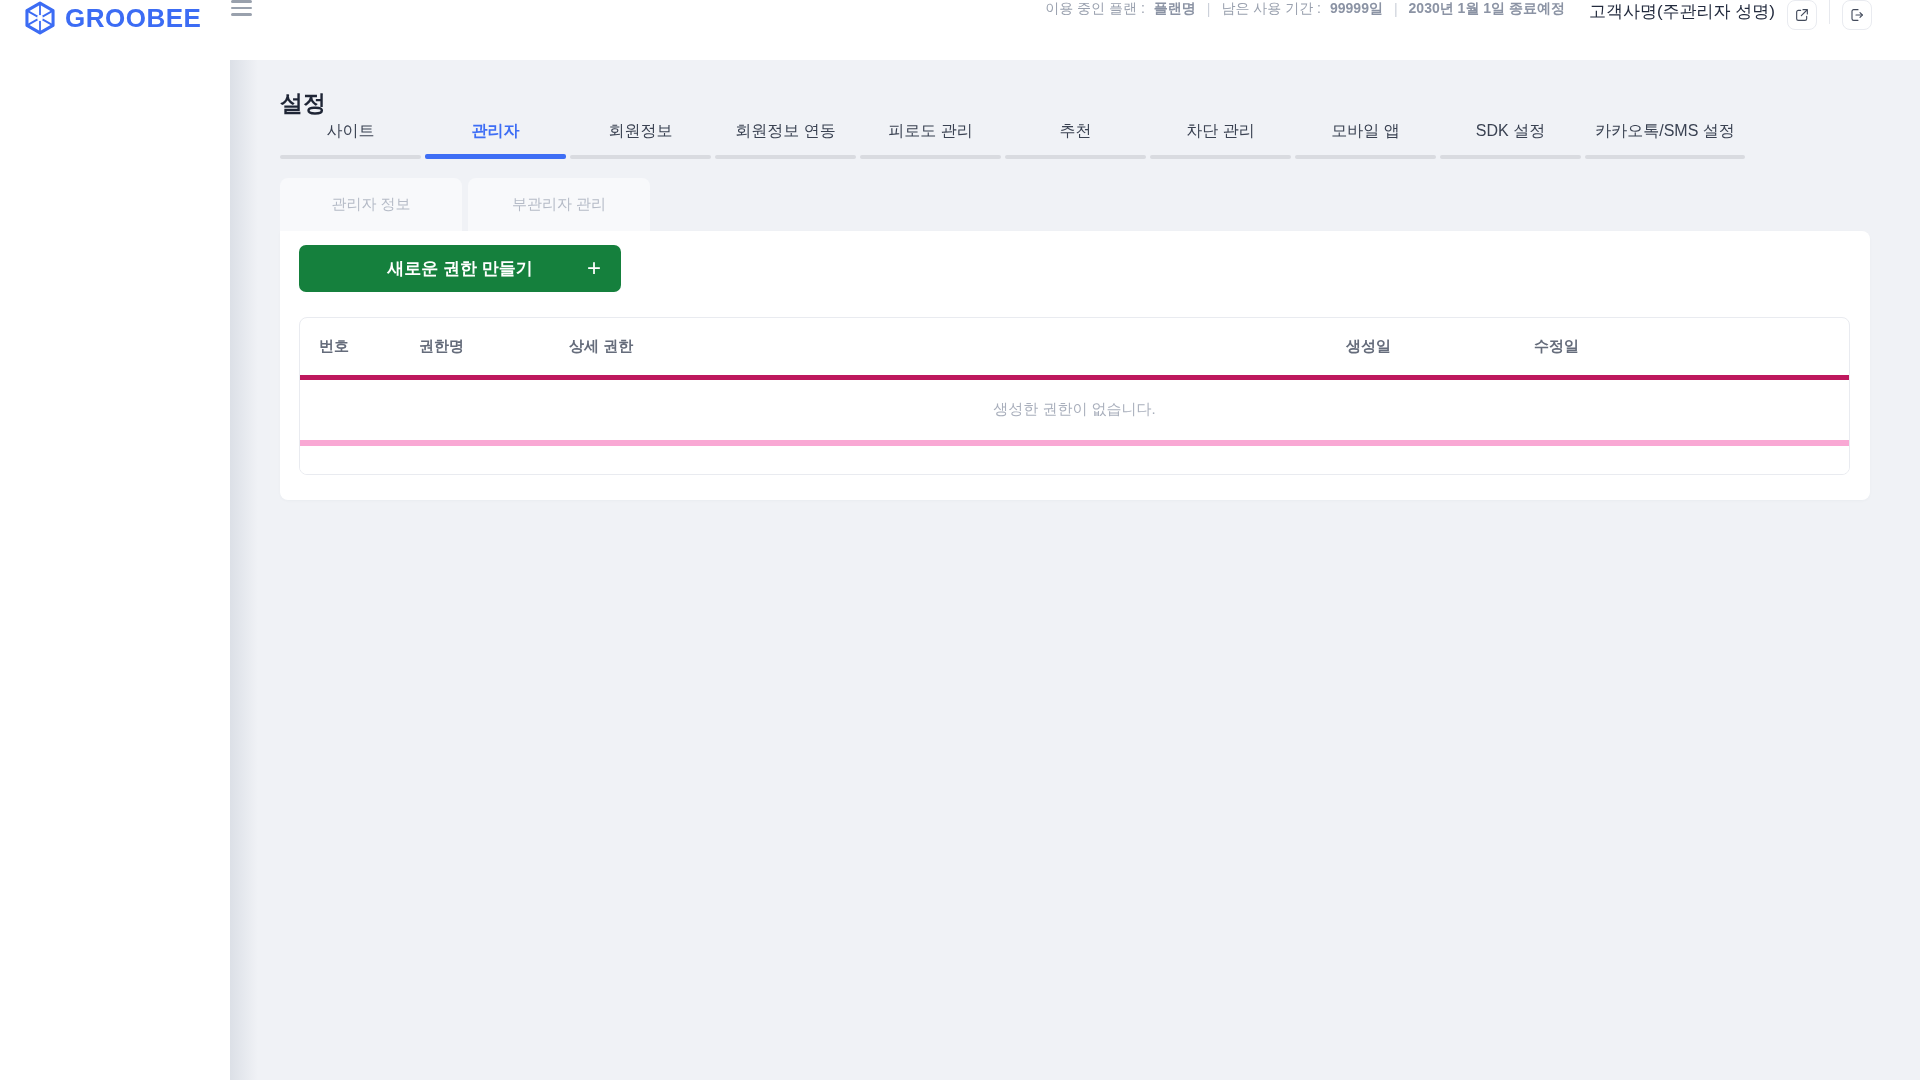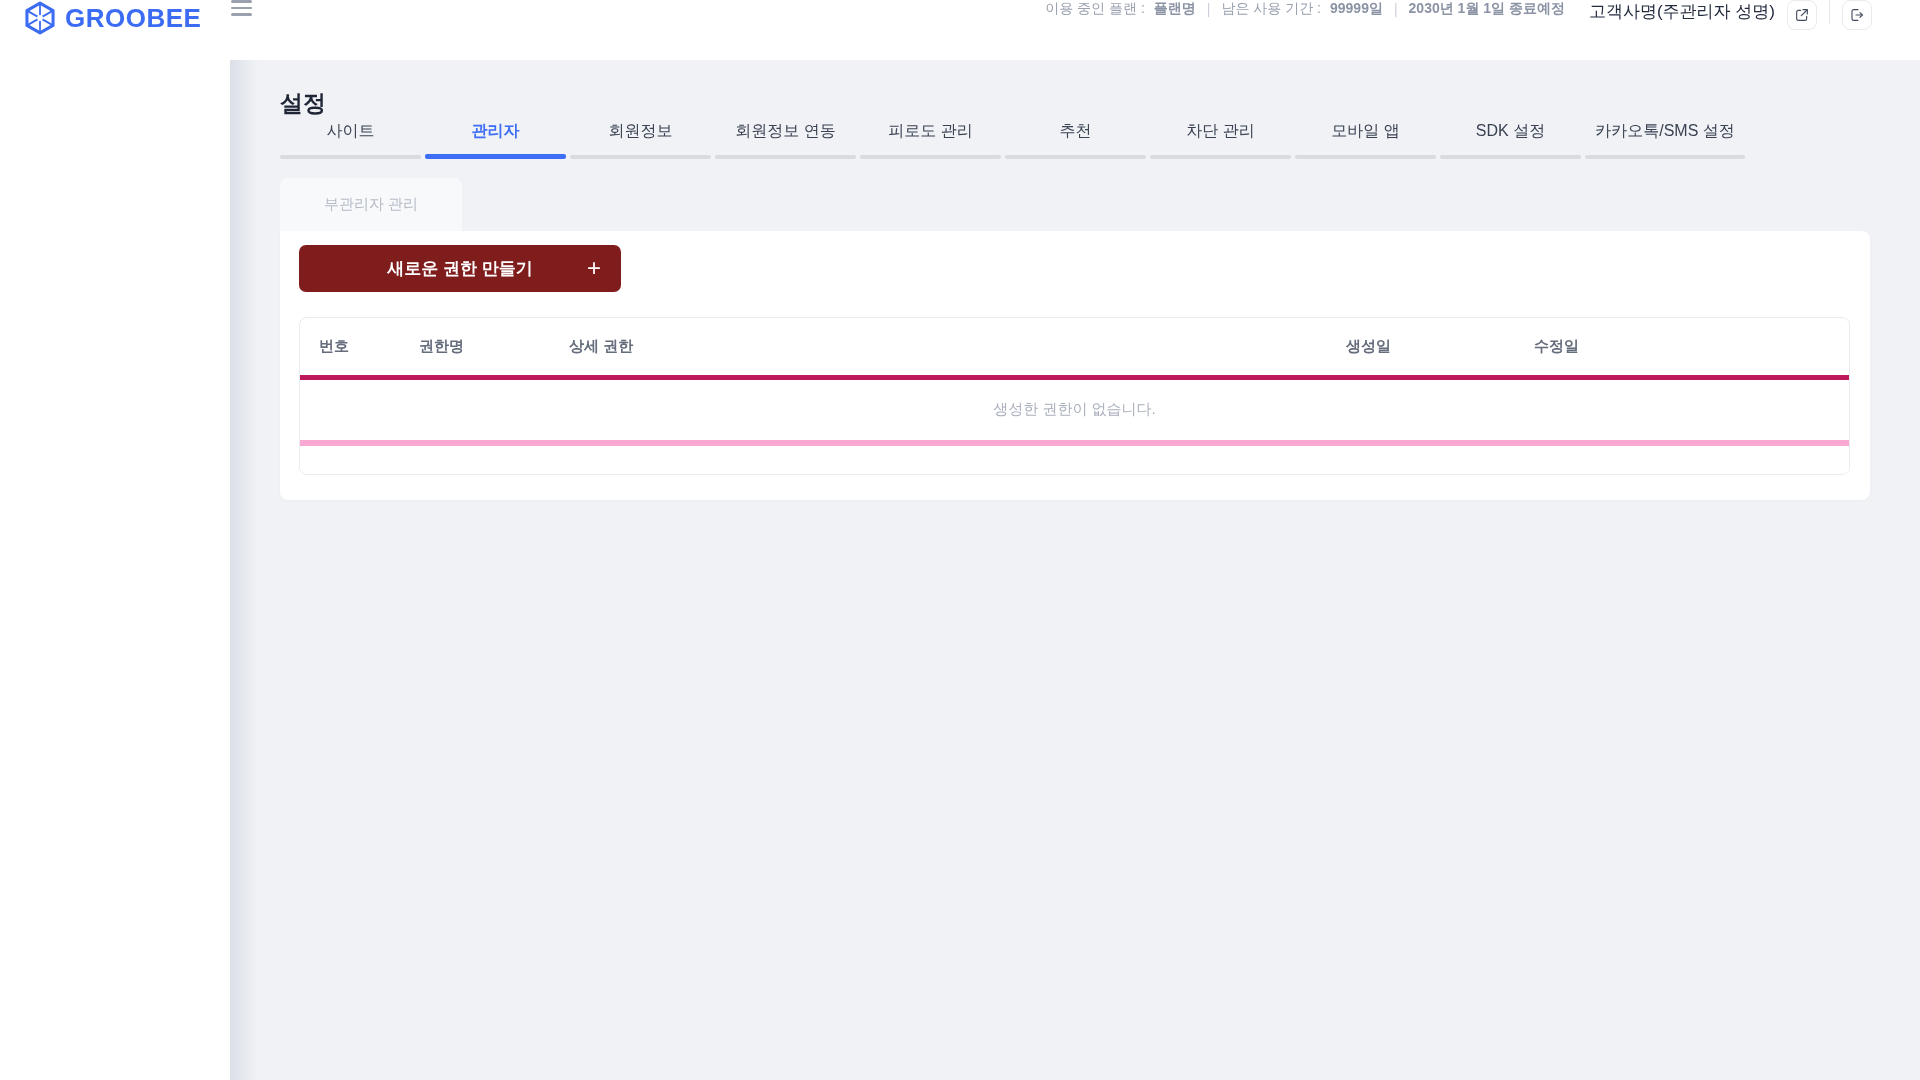--- a/index.html
+++ b/index.html
@@ -55,21 +55,21 @@
   .subtab { width:182px; height:53px; border-radius:8px 8px 0 0; background:#f8f9fb;
     display:flex; align-items:center; justify-content:center;
     font-size:15px; font-weight:500; color:#b5bbc7; cursor:pointer; }
   .subtab.active { background:#ffffff; color:#3e6ef5; font-weight:700; }
 
   
   .card { width:1590px; background:#ffffff; border-radius:0 8px 8px 8px;
     padding:14px 20px 25px 19px; box-shadow:0 1px 3px rgba(40,50,70,0.03); }
 
   .create-btn { position:relative; width:322px; height:47px; border:none;
-    border-radius:7px; background:#7f1d1d; color:#ffffff; cursor:pointer;
+    border-radius:7px; background:#15803d; color:#ffffff; cursor:pointer;
     display:flex; align-items:center; justify-content:center;
     font-family:inherit; font-size:17px; font-weight:700; }
   .create-btn .plus { position:absolute; right:20px; top:50%; transform:translateY(-54%);
     font-size:24px; font-weight:300; line-height:1; }
 
   .table-wrap { margin-top:25px; border:1px solid #e9ebf0; border-radius:8px;
     overflow:hidden; background:#fff; }
   table { width:100%; border-collapse:collapse; table-layout:fixed; }
   thead th { height:59px; text-align:left; vertical-align:middle;
     font-size:15px; font-weight:700; color:#656c7b;
@@ -184,20 +184,21 @@
         <span class="tab-label">SDK 설정</span>
           <span class="tab-bar"></span>
       </div>
       <div class="tab wide">
         <span class="tab-label">카카오톡/SMS 설정</span>
           <span class="tab-bar"></span>
       </div>
     </div>
 
     <div class="subtabs">
+      <div class="subtab">관리자 정보</div>
       <div class="subtab">부관리자 관리</div>
     </div>
 
     <div class="card">
       <button class="create-btn">
         <span>새로운 권한 만들기</span>
         <span class="plus">+</span>
       </button>
 
       <div class="table-wrap">

